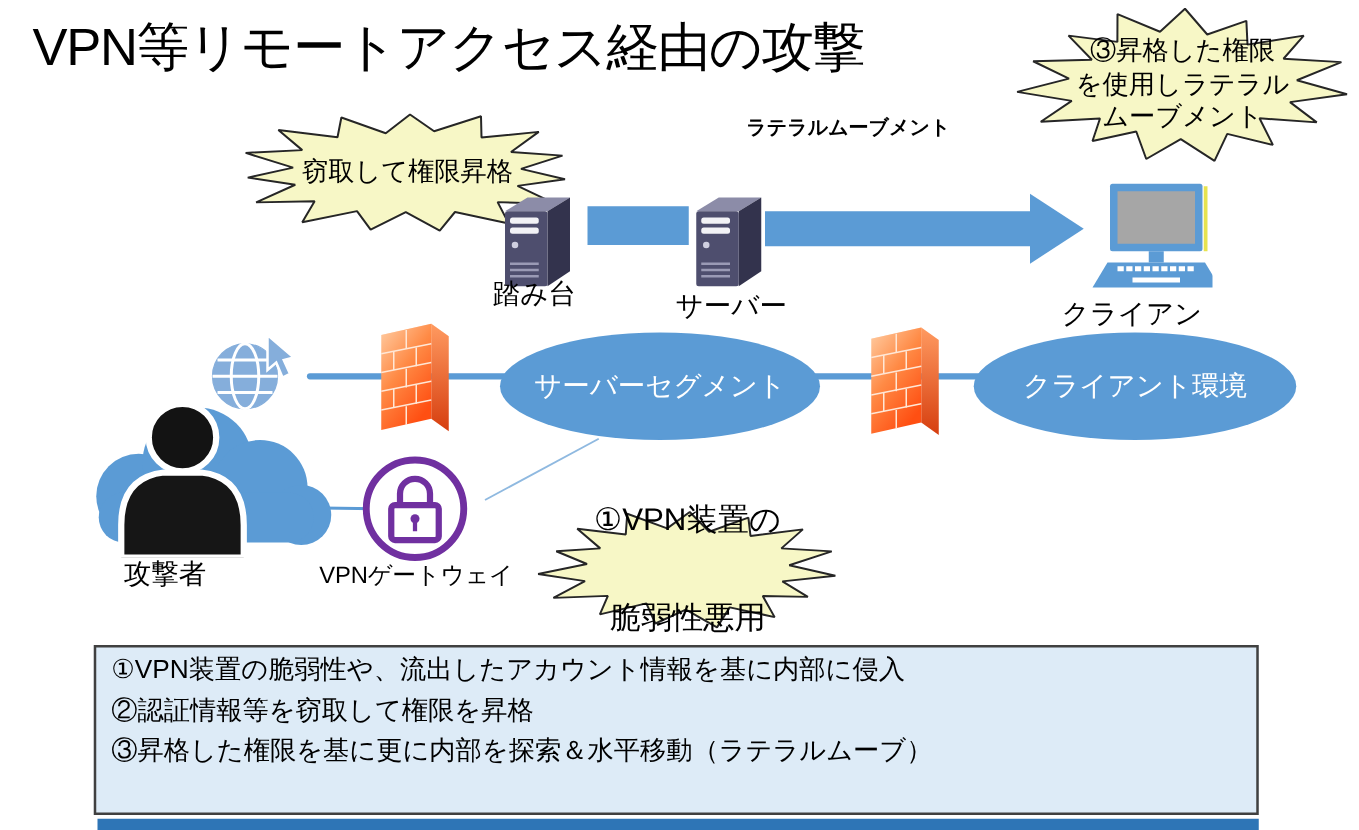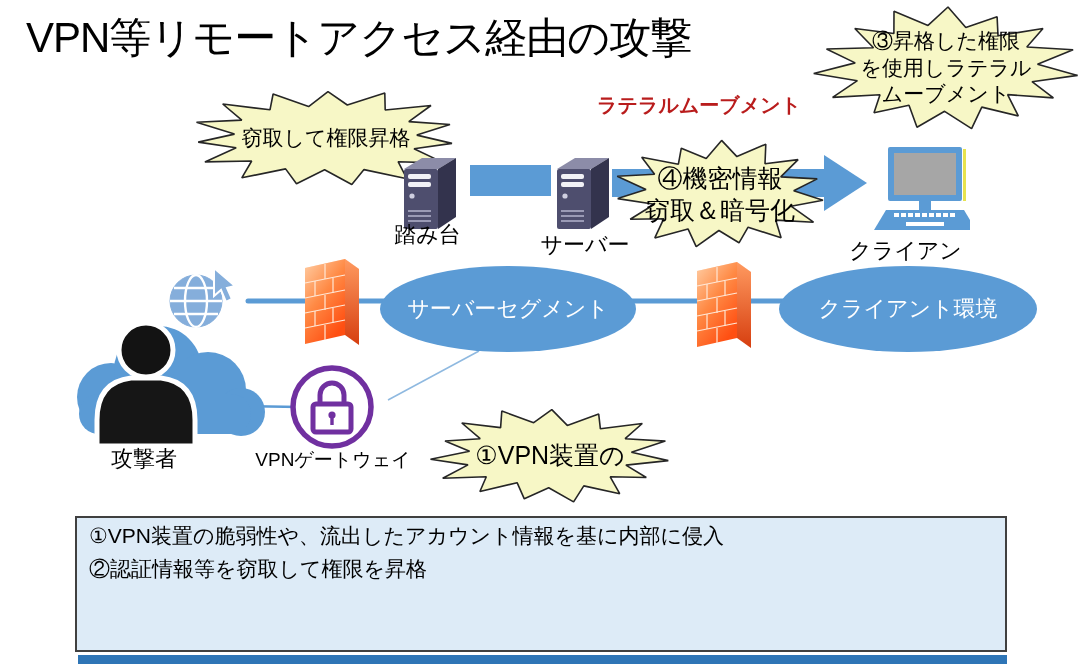--- a/index.html
+++ b/index.html
@@ -1,40 +1,40 @@
 <!DOCTYPE html>
 <html><head>
 <meta charset="utf-8">
 <style>
   html,body{margin:0;padding:0;background:#fff;}
   .stage{position:relative;width:1087px;height:664px;background:#fff;overflow:hidden;
          font-family:"Liberation Sans",sans-serif;color:#000;}
   .abs{position:absolute;}
   .title{left:26px;top:10px;font-size:42px;font-weight:500;letter-spacing:-1px;z-index:3;}
-  .lateral{left:597px;top:92px;font-size:20px;font-weight:bold;color:#b91c1c;z-index:3;}
+  .lateral{left:597px;top:92px;font-size:16px;font-weight:bold;color:#000000;z-index:3;}
   
   .callout{z-index:4;}
   .callout svg{position:absolute;left:0;top:0;}
   .callout polygon{fill:#F7F7C6;stroke:#262626;stroke-width:1.6;stroke-linejoin:bevel;}
   .callout .ct{position:absolute;inset:0;display:flex;flex-direction:column;
                align-items:center;justify-content:center;text-align:left;line-height:1.28;}
   .c2{left:182px;top:85px;width:288px;height:106px;z-index:2;}
   .c2 .ct{font-size:21px;}
   .c3{left:810px;top:3px;width:272px;height:130px;}
   .c3 .ct{font-size:21px;}
   .c4{left:608px;top:136px;width:224px;height:116px;}
   .c4 .ct{font-size:25px;}
   .c1{left:424px;top:404px;width:252px;height:102px;}
   .c1 .ct{font-size:25px;gap:46px;}
   
   .label{position:absolute;text-align:center;font-size:22px;z-index:3;}
   
   .seg{position:absolute;background:#5B9BD5;border-radius:50%;display:flex;
        align-items:center;justify-content:center;color:#fff;font-size:22px;z-index:3;}
-  .e1{left:380px;top:266px;width:256px;height:86px;align-items:center;}
+  .e1{left:400px;top:266px;width:256px;height:86px;align-items:center;}
   .e2{left:779px;top:266px;width:258px;height:86px;}
   
   .legend{left:75px;top:516px;width:932px;height:136px;background:#DDEBF7;
           border:2px solid #404040;box-sizing:border-box;padding:2px 12px;z-index:3;}
   .legend div{font-size:21px;line-height:32.5px;white-space:nowrap;}
   .footer-bar{left:78px;top:655px;width:929px;height:9px;background:#2E75B6;z-index:3;}
   .icon{position:absolute;z-index:3;}
   .lines{position:absolute;left:0;top:0;z-index:1;}
 </style>
 </head>
@@ -68,36 +68,28 @@
     <svg class="burst" width="272" height="130" viewBox="0 0 272 130">
         <polygon points="267.6,72.4 222.0,78.7 243.4,94.9 197.6,91.6 208.3,112.9 171.8,104.1 161.6,125.7 134.6,108.3 107.0,124.2 99.0,102.2 64.0,109.8 70.0,91.8 22.6,94.4 47.4,77.7 3.7,70.5 45.2,59.9 16.5,46.0 63.5,44.8 44.8,25.5 83.9,30.5 84.0,8.3 118.0,22.4 138.0,4.0 155.8,24.6 187.1,13.7 188.0,32.7 233.0,25.5 216.8,44.0 263.1,46.7 227.5,61.2"></polygon>
       </svg>
     <div class="ct">
       <div>③昇格した権限</div>
       <div>を使用しラテラル</div>
       <div>ムーブメント</div>
     </div>
   </div>
 
-  <div class="abs callout c4">
-    <svg class="burst" width="224" height="116" viewBox="0 0 224 116">
-        <polygon points="215.0,64.3 183.0,70.2 205.5,86.2 167.7,84.1 173.1,101.8 140.1,91.2 131.0,106.8 110.9,94.5 88.2,110.6 80.0,92.9 46.8,101.9 55.8,82.7 22.2,83.2 46.4,68.2 9.7,62.6 38.0,53.5 9.2,40.3 46.6,38.3 33.7,21.3 70.4,28.2 73.3,12.2 98.2,22.6 113.6,4.4 128.9,20.6 157.8,8.2 157.0,27.7 190.1,23.6 172.7,40.9 209.2,42.9 185.7,54.7"></polygon>
-      </svg>
-    <div class="ct">
-      <div>④機密情報</div>
-      <div>窃取＆暗号化</div>
-    </div>
-  </div>
 
   <div class="abs callout c1">
     <svg class="burst" width="252" height="102" viewBox="0 0 252 102">
         <polygon points="244.3,56.6 201.9,61.1 222.3,73.5 186.2,72.8 195.7,89.7 159.8,81.9 149.6,97.9 124.7,83.7 100.3,94.8 93.1,78.7 55.9,87.5 62.3,72.7 18.7,74.3 44.0,60.9 6.5,55.2 45.6,47.2 21.0,37.0 56.2,34.7 37.8,19.0 76.6,23.6 77.8,7.0 109.7,18.7 127.8,5.6 143.3,21.4 174.7,10.1 176.4,24.8 218.3,19.5 201.1,34.7 241.4,37.1 207.4,48.2"></polygon>
       </svg>
     <div class="ct">
       <div>①VPN装置の</div>
+      <div>脆弱性悪用</div>
     </div>
   </div>
 
   <svg class="icon" style="left:398px;top:155px;" width="62" height="78">
     <polygon points="6,14 24,3 58,3 40,14" fill="#8C8CA8"></polygon>
     <polygon points="40,14 58,3 58,62 40,74" fill="#33334D"></polygon>
     <rect x="6" y="14" width="34" height="60" rx="2" fill="#4E4E6E"></rect>
     <rect x="10" y="19" width="23" height="5" rx="2" fill="#F2F2F6"></rect>
     <rect x="10" y="27" width="23" height="5" rx="2" fill="#F2F2F6"></rect>
     <circle cx="14" cy="41" r="2.6" fill="#CfCFE0"></circle>
@@ -217,31 +209,32 @@
       <circle cx="155" cy="78" r="38"></circle>
       <circle cx="188" cy="100" r="24"></circle>
       <rect x="26" y="82" width="172" height="40" rx="20"></rect>
     </g>
   </svg>
 
   <svg class="icon" style="left:83px;top:320px;width:132px;height:126px;z-index:4;" width="132" height="126">
     <circle cx="63" cy="30" r="27" fill="#131313" stroke="#fff" stroke-width="5"></circle>
     <path d="M14,126 L14,100 Q14,62 48,58 L78,58 Q112,62 112,100 L112,126 Z" fill="#161616" stroke="#fff" stroke-width="5"></path>
   </svg>
-  <div class="label" style="left:88px;top:444px;width:112px;z-index:4;">攻撃者</div>
+  <div class="label" style="left:76px;top:444px;width:112px;z-index:4;">攻撃者</div>
 
   <svg class="icon" style="left:286px;top:362px;" width="92" height="92">
     <circle cx="46" cy="45" r="39" fill="#fff" stroke="#7030A0" stroke-width="5.5"></circle>
     <path d="M34,42 L34,33 A12,12 0 0 1 58,33 L58,42" fill="none" stroke="#7030A0" stroke-width="5"></path>
     <rect x="27" y="42" width="38" height="28" rx="3" fill="#fff" stroke="#7030A0" stroke-width="5"></rect>
     <circle cx="46" cy="53" r="3.6" fill="#7030A0"></circle>
     <line x1="46" y1="55" x2="46" y2="63" stroke="#7030A0" stroke-width="3.4"></line>
   </svg>
   <div class="label" style="left:244px;top:447px;width:178px;font-size:19px;">VPNゲートウェイ</div>
 
   <div class="abs legend">
     <div>①VPN装置の脆弱性や、流出したアカウント情報を基に内部に侵入</div>
     <div>②認証情報等を窃取して権限を昇格</div>
+    <div>③昇格した権限を基に更に内部を探索＆水平移動（ラテラルムーブ）</div>
   </div>
 
   <div class="abs footer-bar"></div>
 
 </div>
 
 </body></html>

